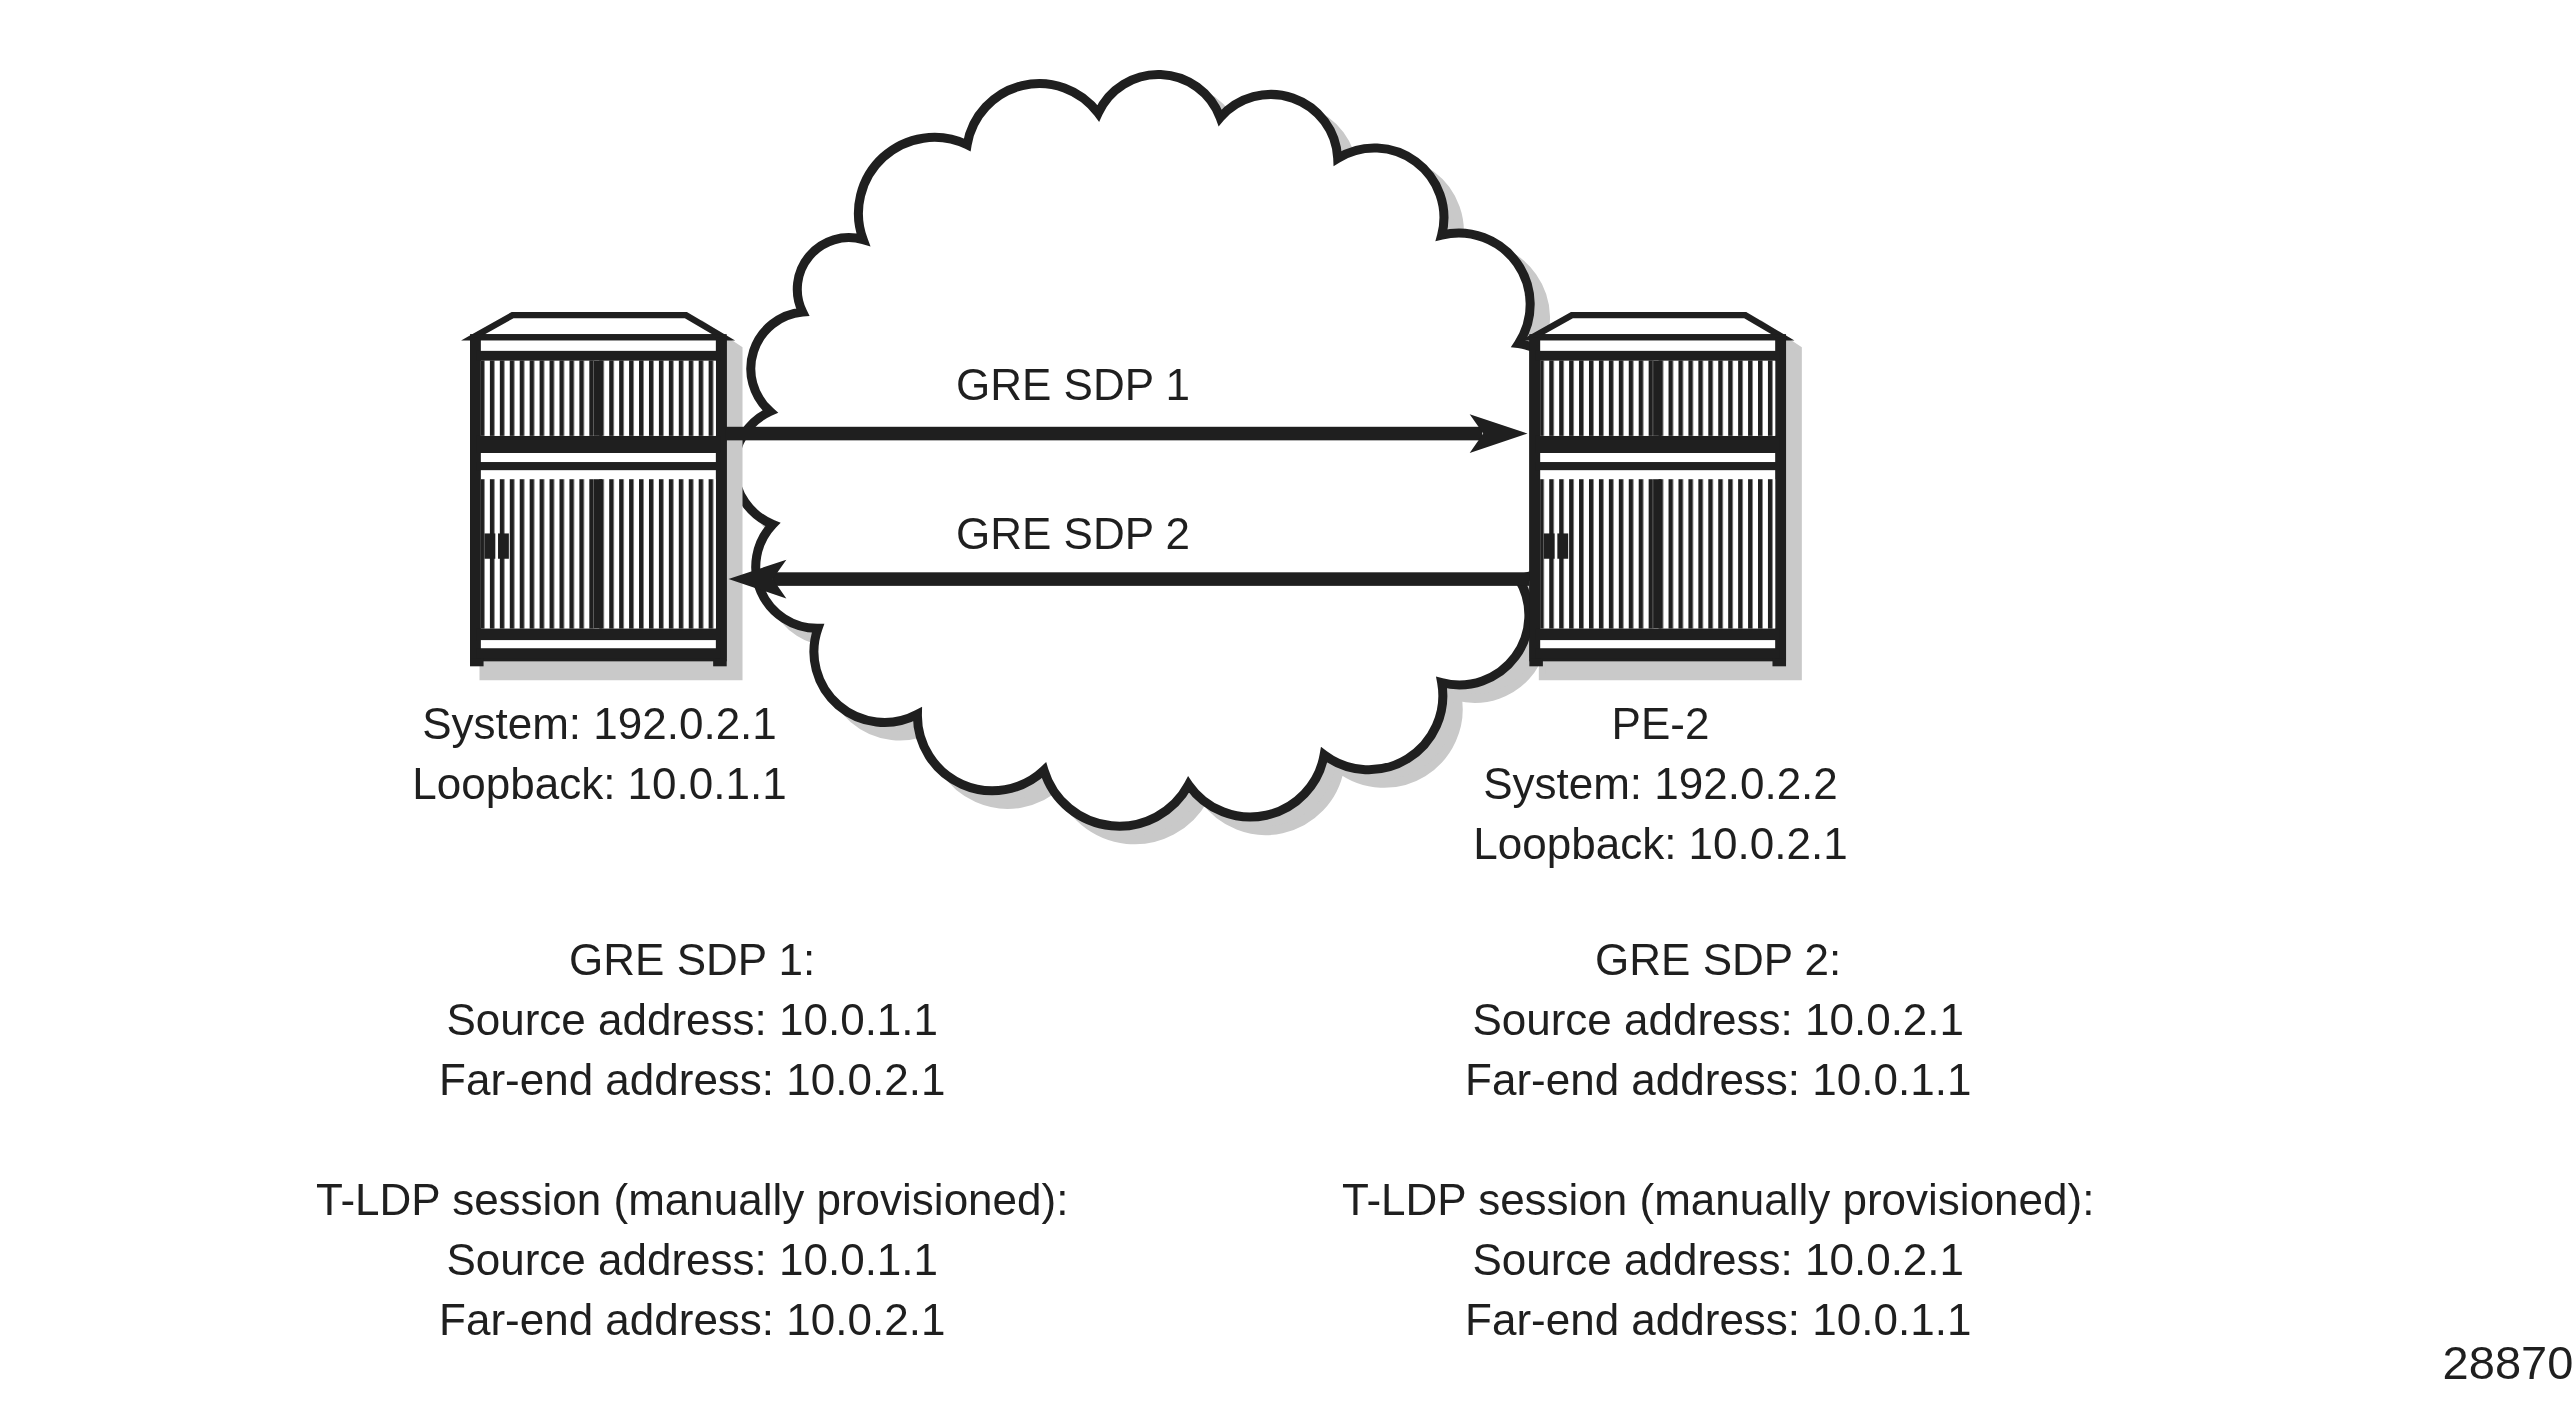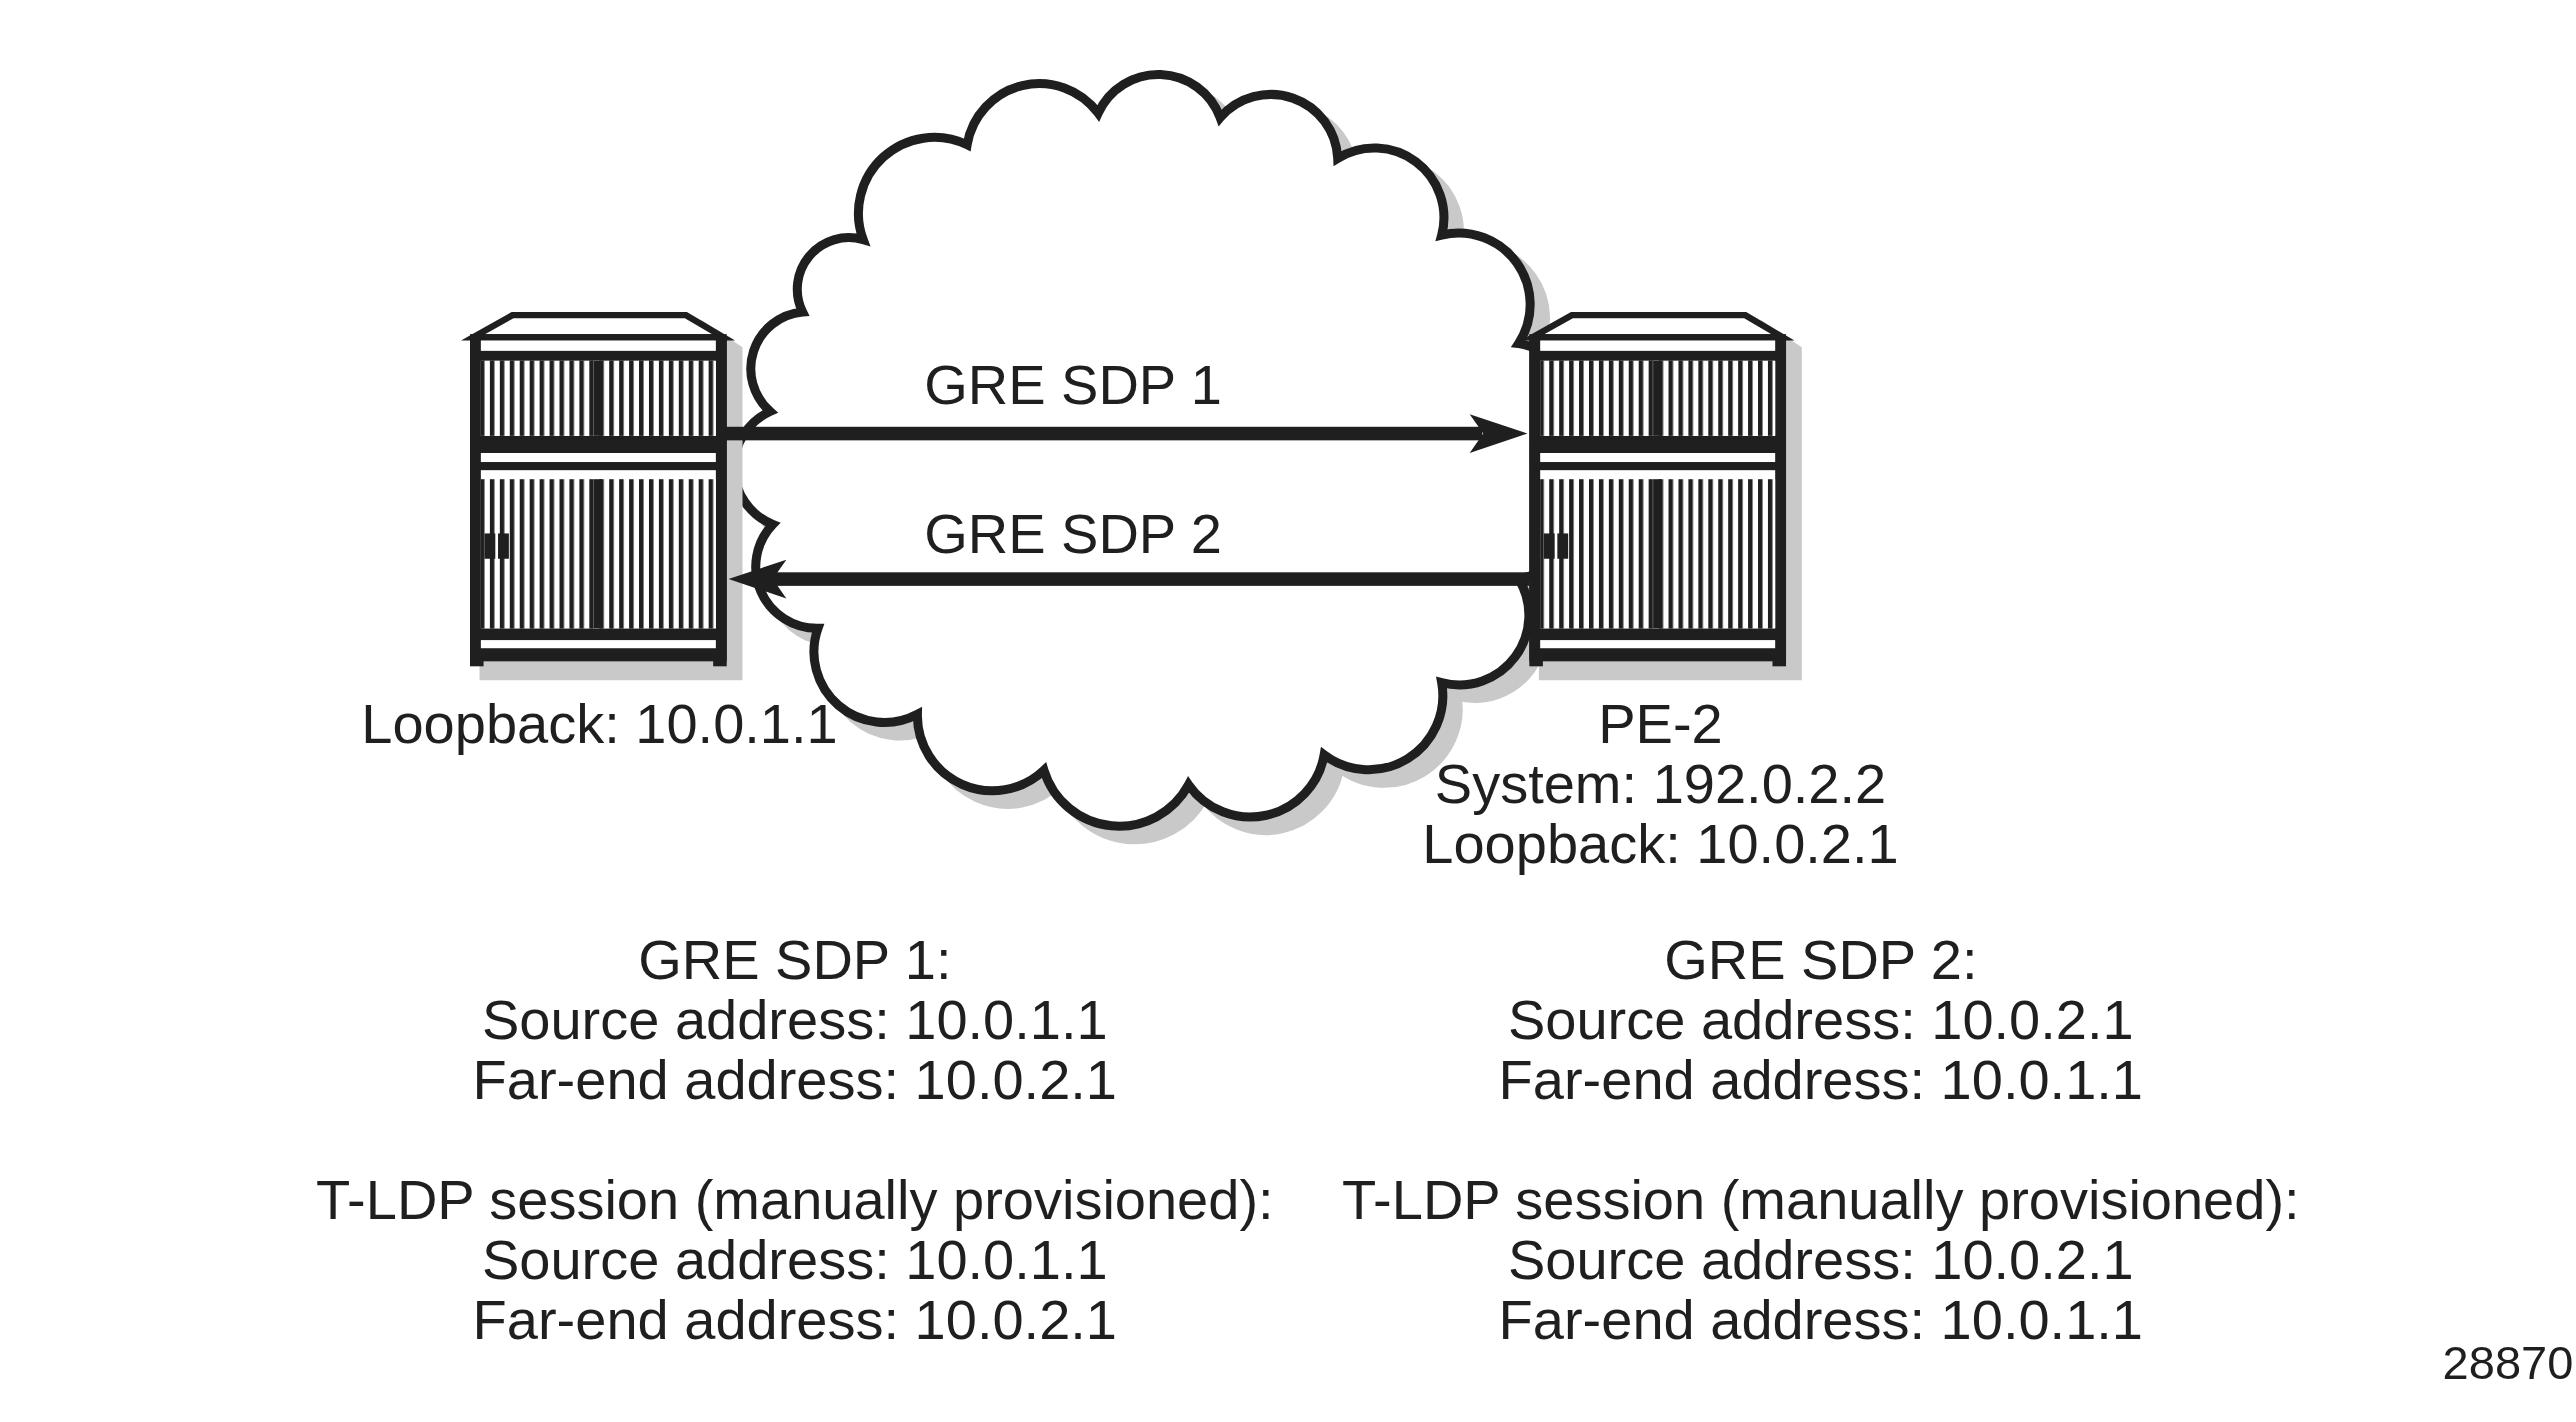--- a/index.html
+++ b/index.html
@@ -8,21 +8,21 @@
     width:2576px;
     height:1423px;
     background:#ffffff;
     overflow:hidden;
     font-family:"Liberation Sans", sans-serif;
     color:#1f1f1f;
   }
   .diagram-svg{position:absolute;left:0;top:0;}
   .txt{
     position:absolute;
-    font-size:56px;
+    font-size:44px;
     line-height:60px;
     white-space:nowrap;
   }
   .tline{min-height:60px;}
   .arrow-label{width:452px;text-align:center;}
   .node-label{width:633px;text-align:center;}
   .info-block{text-align:center;}
   .fig-num{
     position:absolute;
     font-size:47px;
@@ -99,20 +99,21 @@
     <g>
       <rect x="855" y="633" width="837" height="15" fill="#1f1f1f"></rect>
       <polygon points="806,640.5 870,619 855,640.5 870,662" fill="#1f1f1f"></polygon>
     </g>
   </svg>
 
   <div class="txt arrow-label" style="left:847px;top:355px;">GRE SDP 1</div>
   <div class="txt arrow-label" style="left:847px;top:504px;">GRE SDP 2</div>
 
   <div class="txt node-label" style="left:283px;top:694px;">
+    <div class="tline">System: 192.0.2.1</div>
     <div class="tline">Loopback: 10.0.1.1</div>
   </div>
 
   <div class="txt node-label" style="left:1344px;top:694px;">
     <div class="tline">PE-2</div>
     <div class="tline">System: 192.0.2.2</div>
     <div class="tline">Loopback: 10.0.2.1</div>
   </div>
 
   <div class="txt info-block" style="left:316px;top:930px;">

